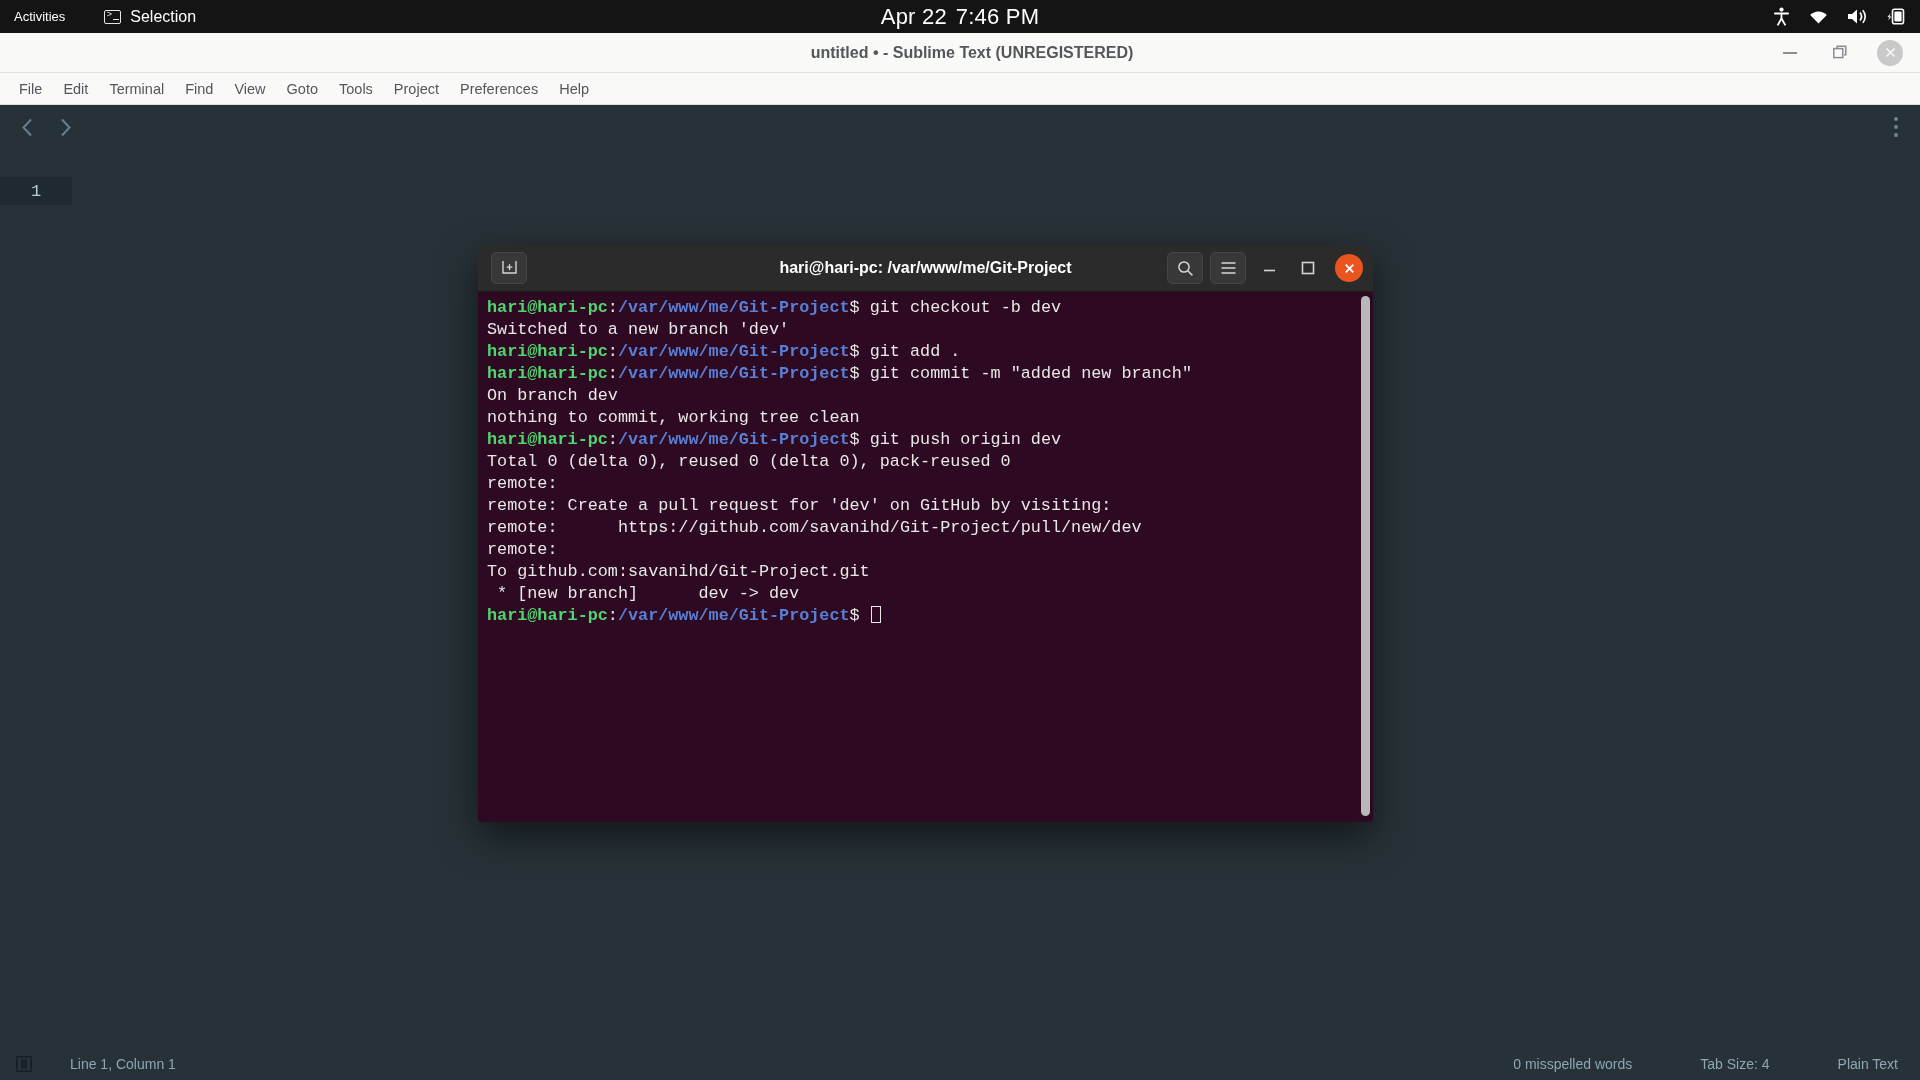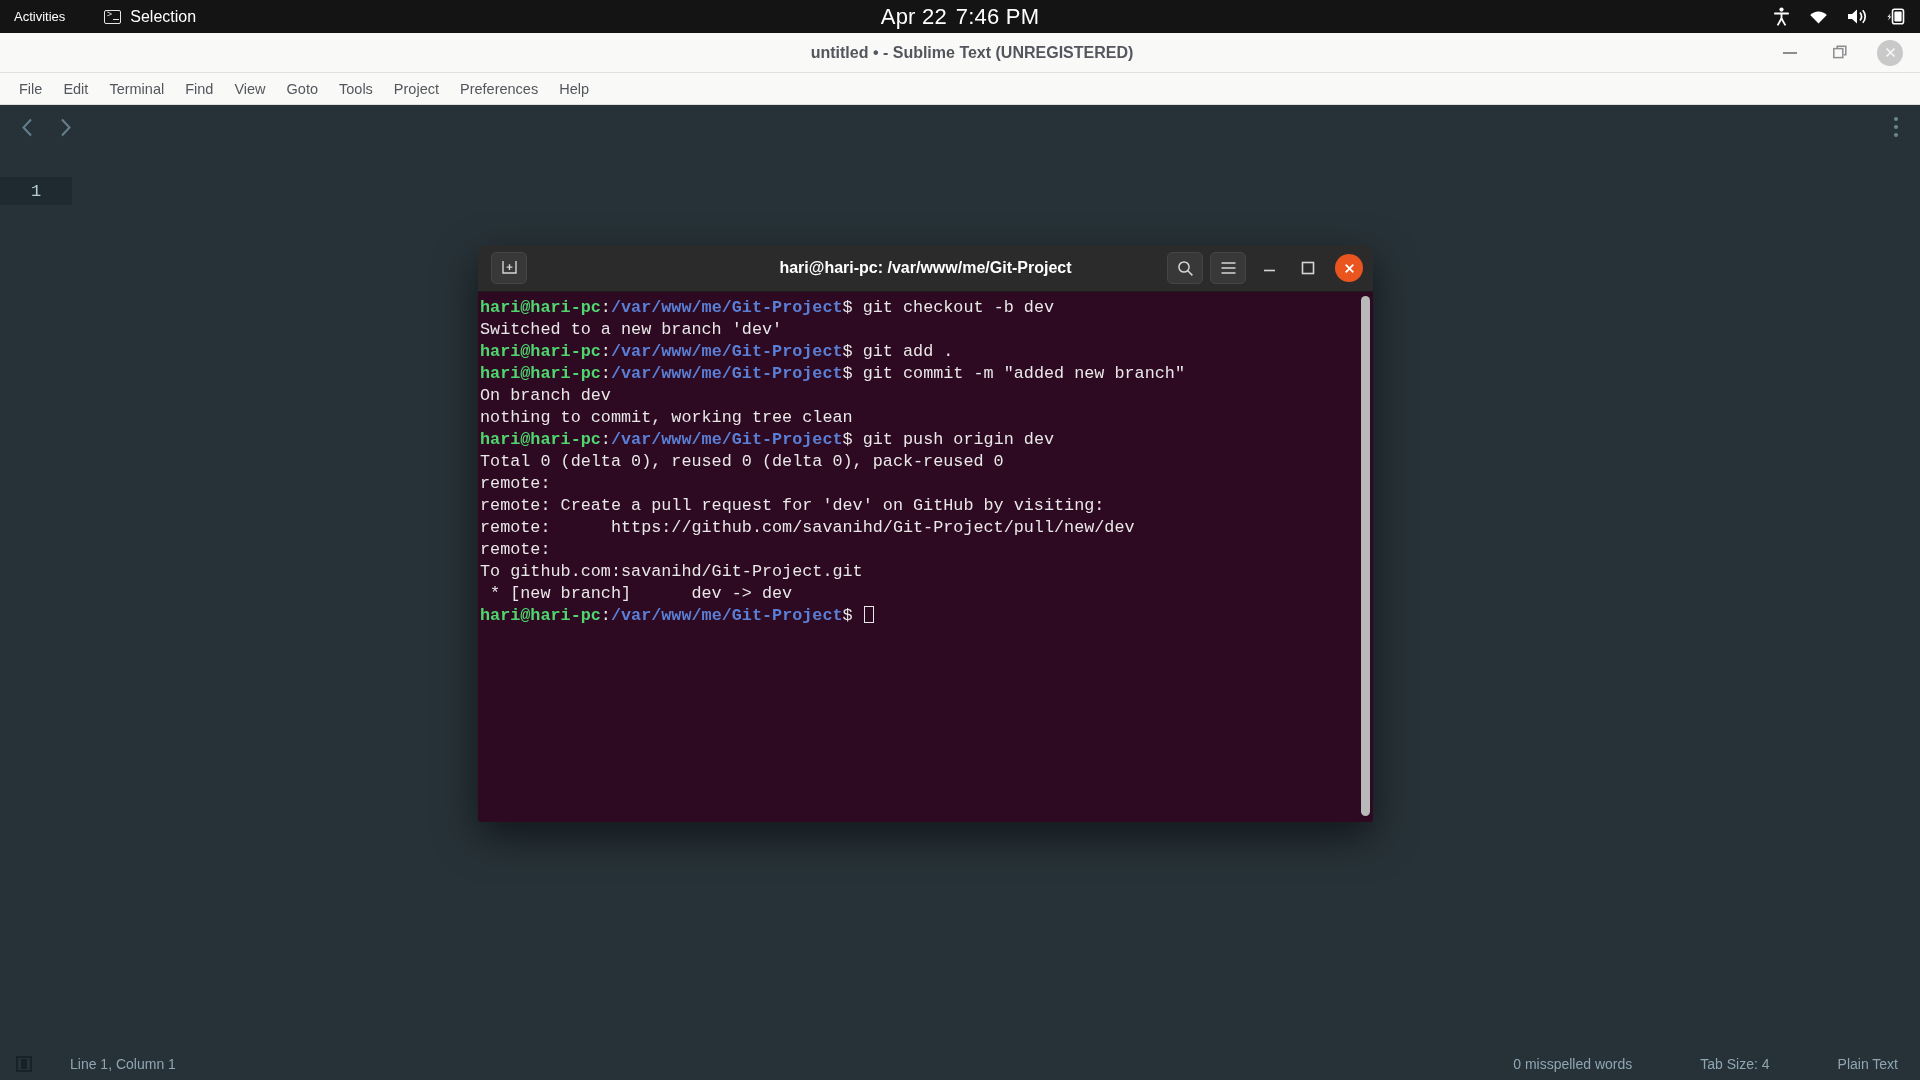--- a/index.html
+++ b/index.html
@@ -193,21 +193,21 @@
     width: 100%; height: 530px;
     background: #2d0a22;
     padding: 5px 0 0 0;
     position: relative;
     overflow: hidden;
   }
   #terminal-text {
     font-family: "Liberation Mono", monospace;
     font-size: 16.8px;
     line-height: 22px;
-    padding-left: 1px;
+    padding-left: 8px;
     white-space: pre;
   }
   .tline { height: 22px; padding-left: 1px; }
   .c-user  { color: #4fd66f; font-weight: bold; }
   .c-path  { color: #5a7fd6; font-weight: bold; }
   .c-txt   { color: #e8e8e8; }
   .cursor-block {
     display: inline-block; width: 10px; height: 17px;
     border: 1.5px solid #e8e8e8; background: transparent;
     vertical-align: -3px; margin-left: 1px;

